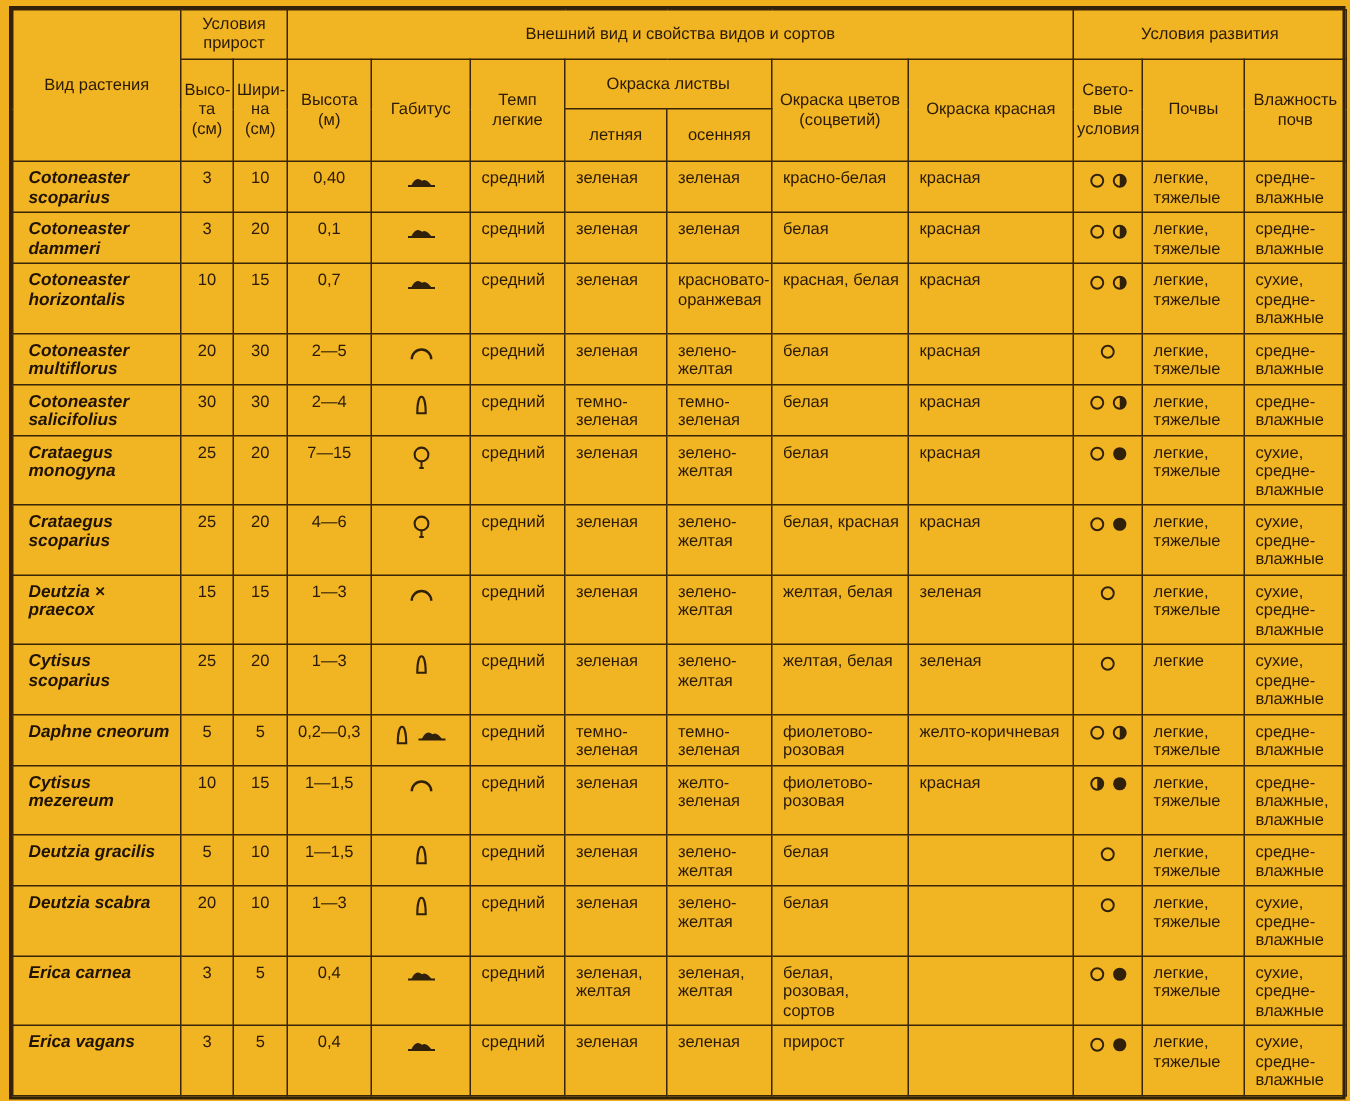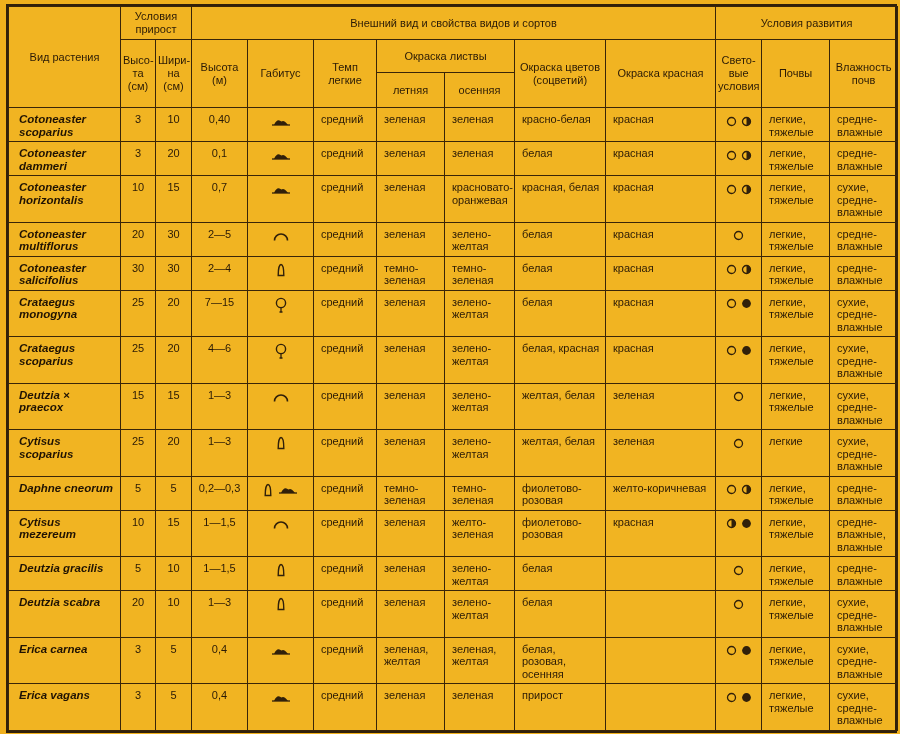--- a/index.html
+++ b/index.html
@@ -378,21 +378,21 @@
     <td class="num">3</td>
     <td class="num">5</td>
     <td class="num">0,4</td>
     <td class="icons"><span class="icon"><svg width="22" height="11" viewBox="0 0 22 11">
                 <path d="M2 9 H20" stroke="#31200a" stroke-width="1.3" fill="none"></path>
                 <path d="M4 9 Q6.5 3.5 9.5 4.5 L11.5 5.5 Q14 3.5 18 9 Z" fill="#31200a"></path>
               </svg></span></td>
     <td class="txt">средний</td>
     <td class="txt">зеленая, желтая</td>
     <td class="txt">зеленая, желтая</td>
-    <td class="txt">белая, розовая, осенняя</td>
+    <td class="txt">белая, розовая, сортов</td>
     <td class="txt"></td>
     <td class="icons"><span class="icon"><svg width="11" height="11" viewBox="0 0 11 11">
                 <circle cx="5.5" cy="5.5" r="4" stroke="#31200a" stroke-width="1.3" fill="none"></circle>
               </svg></span><span class="icon"><svg width="11" height="11" viewBox="0 0 11 11">
                 <circle cx="5.5" cy="5.5" r="4.4" fill="#31200a"></circle>
               </svg></span></td>
     <td class="txt">легкие, тяжелые</td>
     <td class="txt">сухие, средне-влажные</td>
   </tr>
         <tr>

